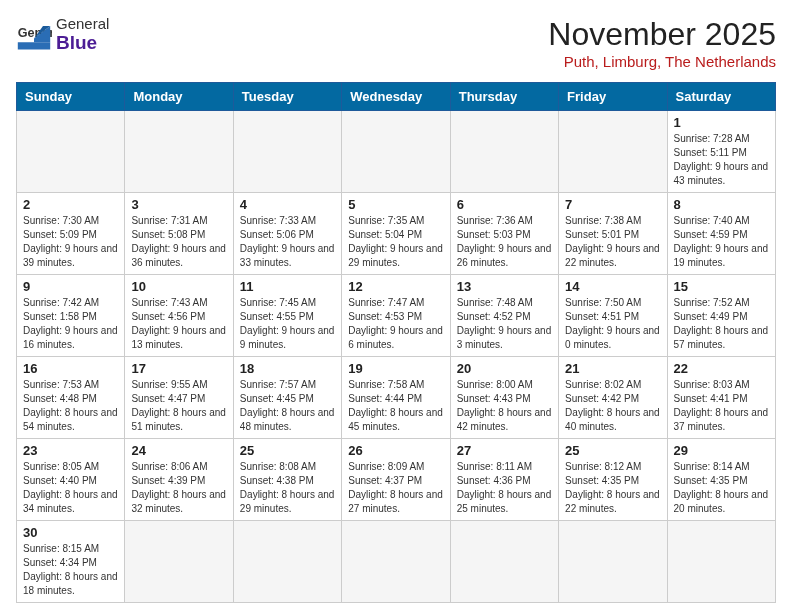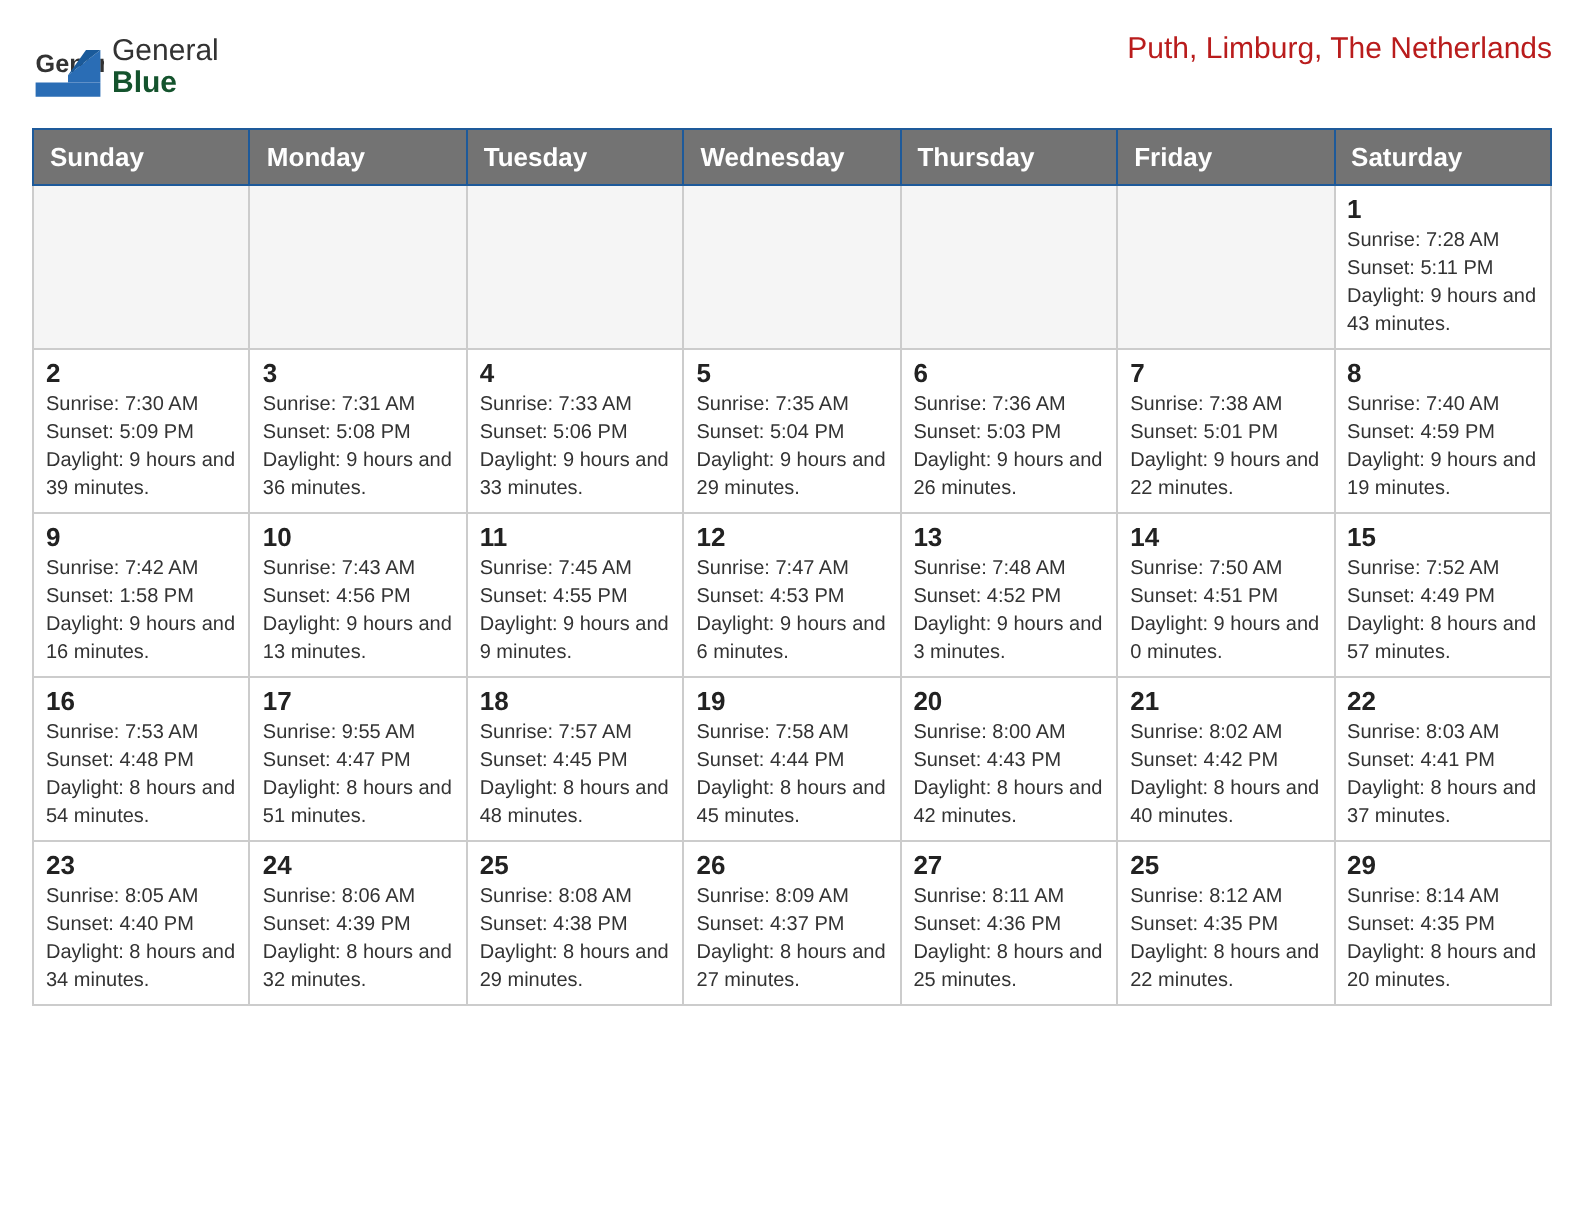--- a/index.html
+++ b/index.html
@@ -36,21 +36,21 @@
     .location {
       font-size: 15px;
       color: #b91c1c;
     }
     .calendar {
       width: 100%;
       border-collapse: collapse;
       border: 1px solid #ccc;
     }
     .calendar th {
-      background: #737373;
+      background: #0369a1;
       color: #fff;
       font-size: 13px;
       font-weight: bold;
       text-align: left;
       padding: 6px 8px;
       border: 1px solid #1e5a9a;
     }
     .calendar td {
       vertical-align: top;
       padding: 4px 6px;
@@ -85,24 +85,25 @@
 <div class="header">
   <div class="logo">
     <svg class="logo-icon" viewBox="0 0 40 40">
       <text x="2" y="22" font-size="14" font-weight="bold" fill="#333">General</text>
       <polygon points="2,28 38,28 38,36 2,36" fill="#2a6db5"></polygon>
       <polygon points="20,24 38,10 38,28 20,28" fill="#2a6db5"></polygon>
       <polygon points="20,24 38,10 30,10" fill="#1a5a9a"></polygon>
     </svg>
     <div style="display:flex;flex-direction:column;line-height:1.1;">
       <span style="font-size:15px;color:#333;font-weight:normal;">General</span>
-      <span style="font-size:15px;color:#14532d;font-weight:bold;">Blue</span>
+      <span style="font-size:19px;color:#4c1d95;font-weight:bold;">Blue</span>
     </div>
   </div>
   <div class="title-block">
+    <div class="month-title">November 2025</div>
     <div class="location">Puth, Limburg, The Netherlands</div>
   </div>
 </div>
 
 <table class="calendar">
   <thead>
     <tr>
     <th>Sunday</th>
         <th>Monday</th>
         <th>Tuesday</th>
@@ -296,14 +297,28 @@
 Sunset: 4:35 PM
 Daylight: 8 hours and 22 minutes.</div>
         </td>
         <td>
           <div class="day-number">29</div>
           <div class="day-info">Sunrise: 8:14 AM
 Sunset: 4:35 PM
 Daylight: 8 hours and 20 minutes.</div>
         </td>
       </tr>
+      <tr class="week-row">
+        <td>
+          <div class="day-number">30</div>
+          <div class="day-info">Sunrise: 8:15 AM
+Sunset: 4:34 PM
+Daylight: 8 hours and 18 minutes.</div>
+        </td>
+        <td class="empty"></td>
+        <td class="empty"></td>
+        <td class="empty"></td>
+        <td class="empty"></td>
+        <td class="empty"></td>
+        <td class="empty"></td>
+      </tr>
     </tbody>
 </table>
 
 </body></html>

